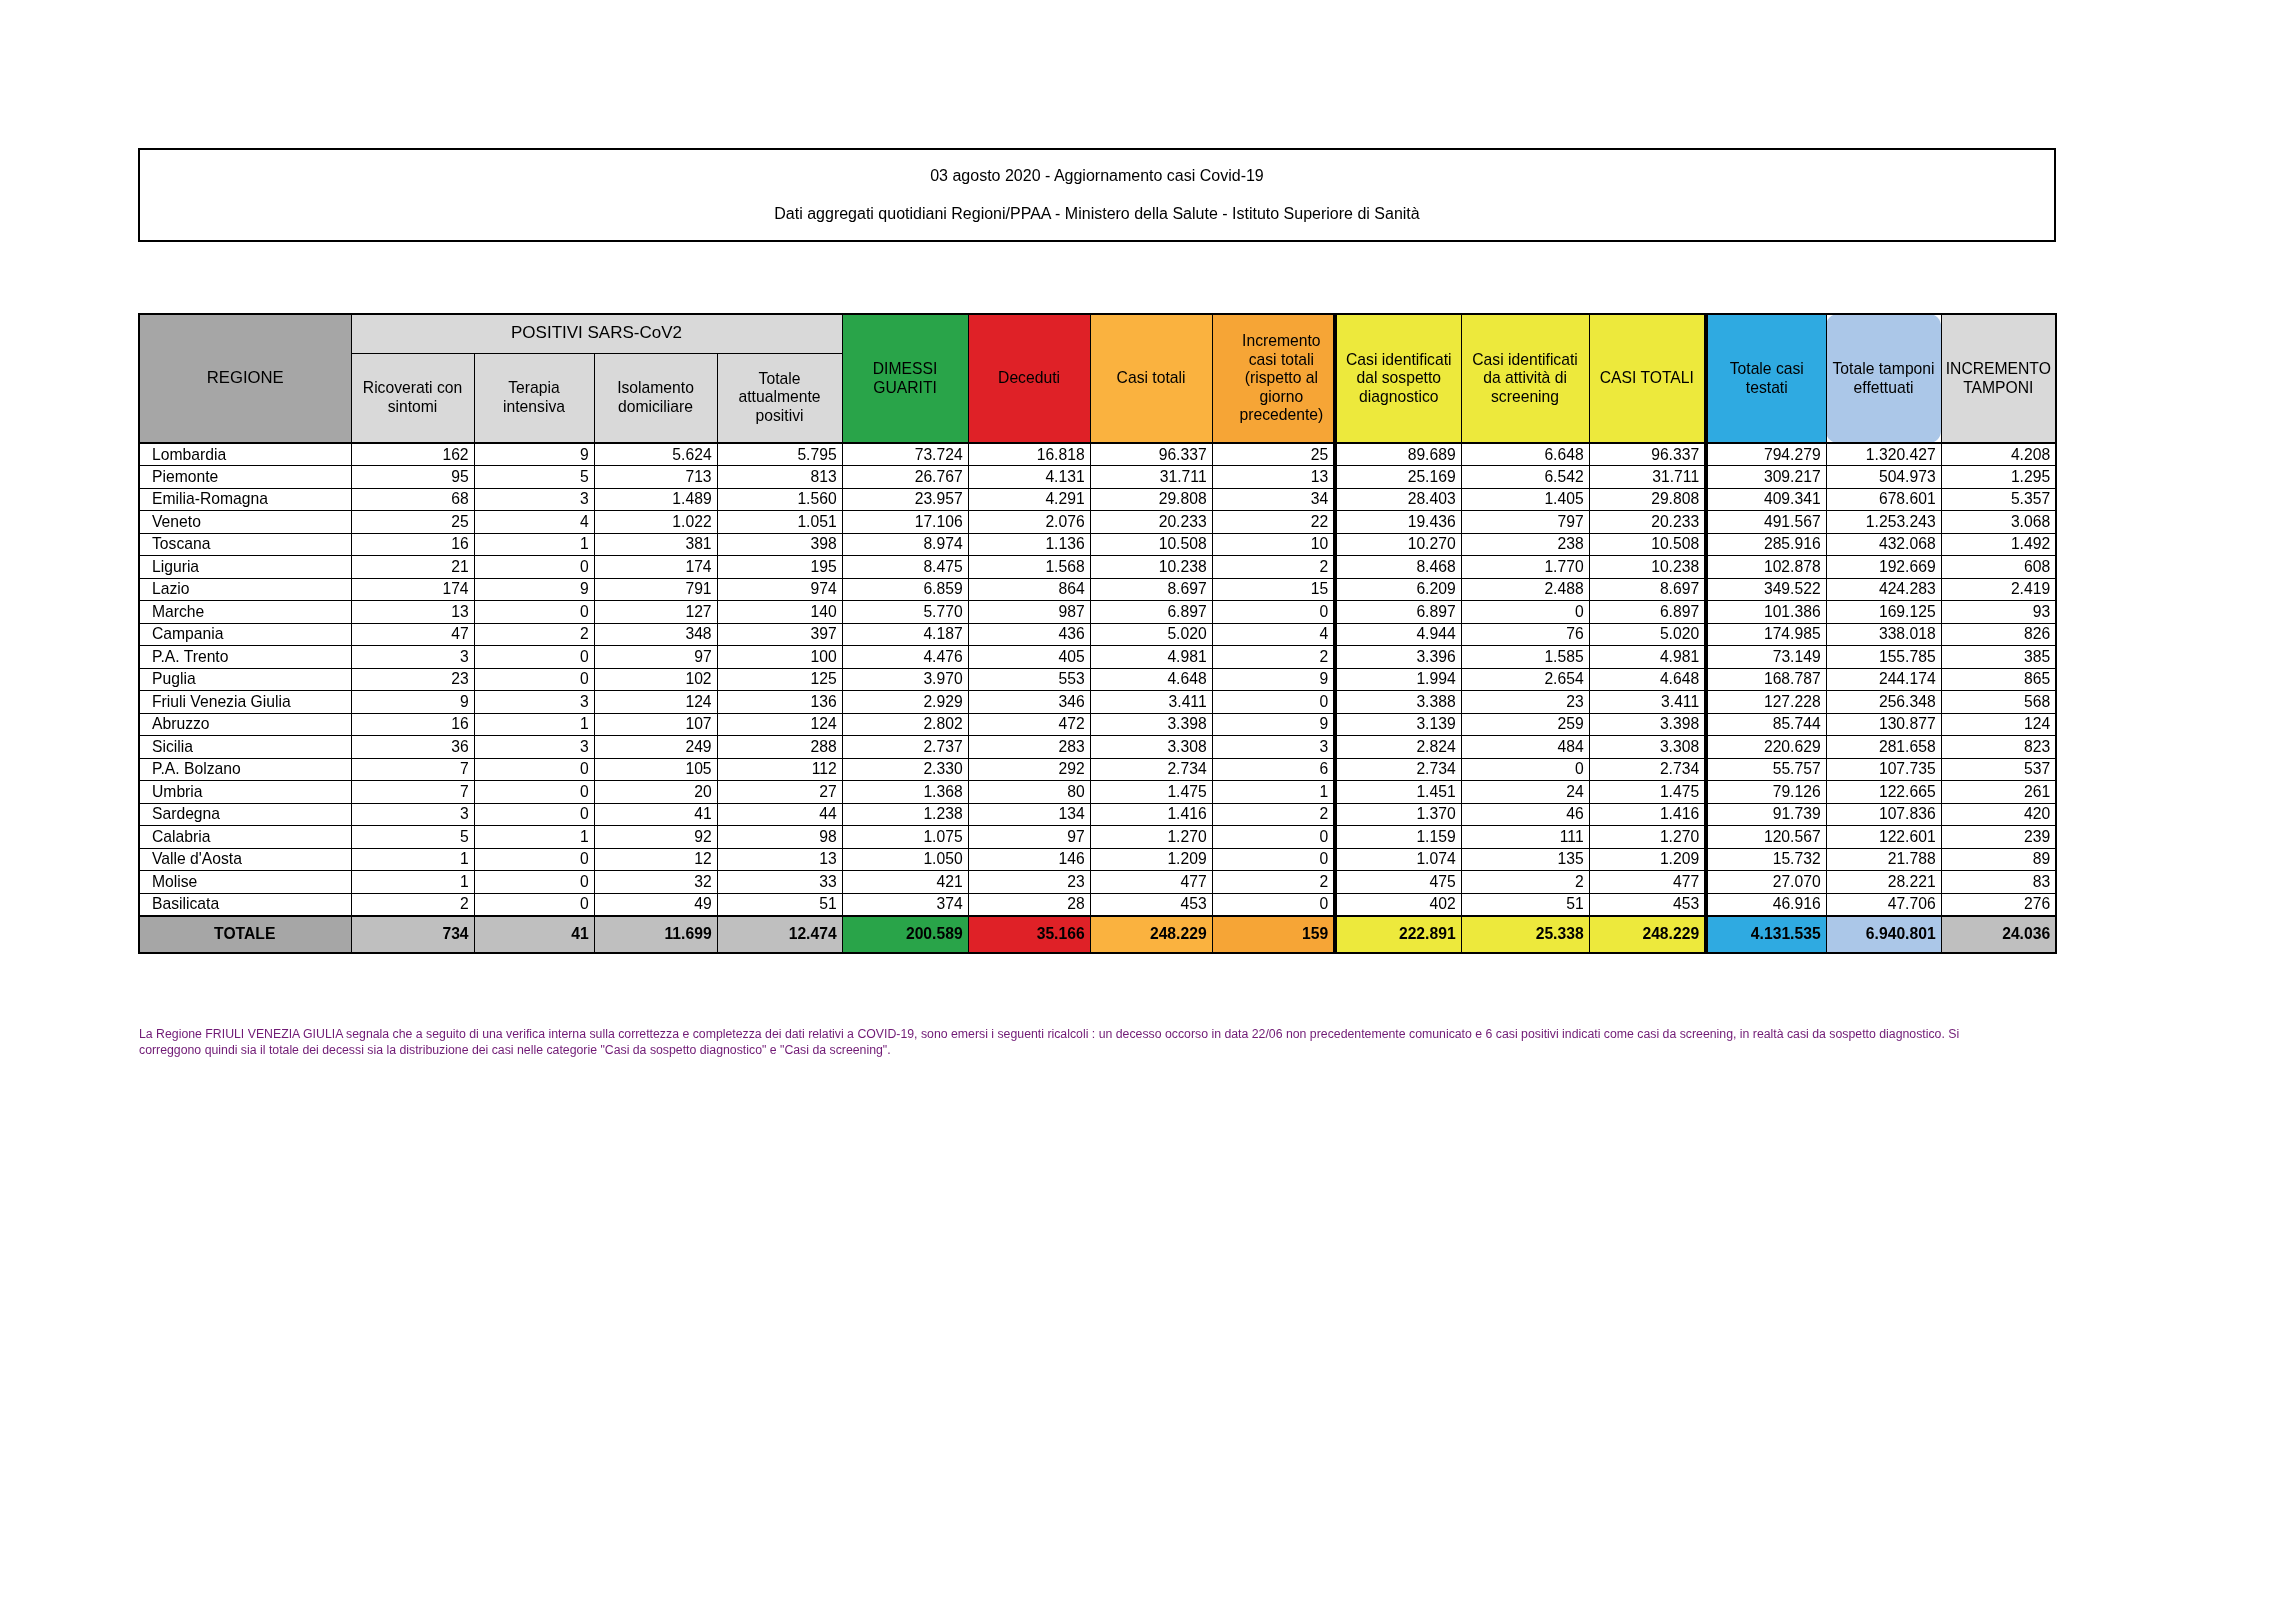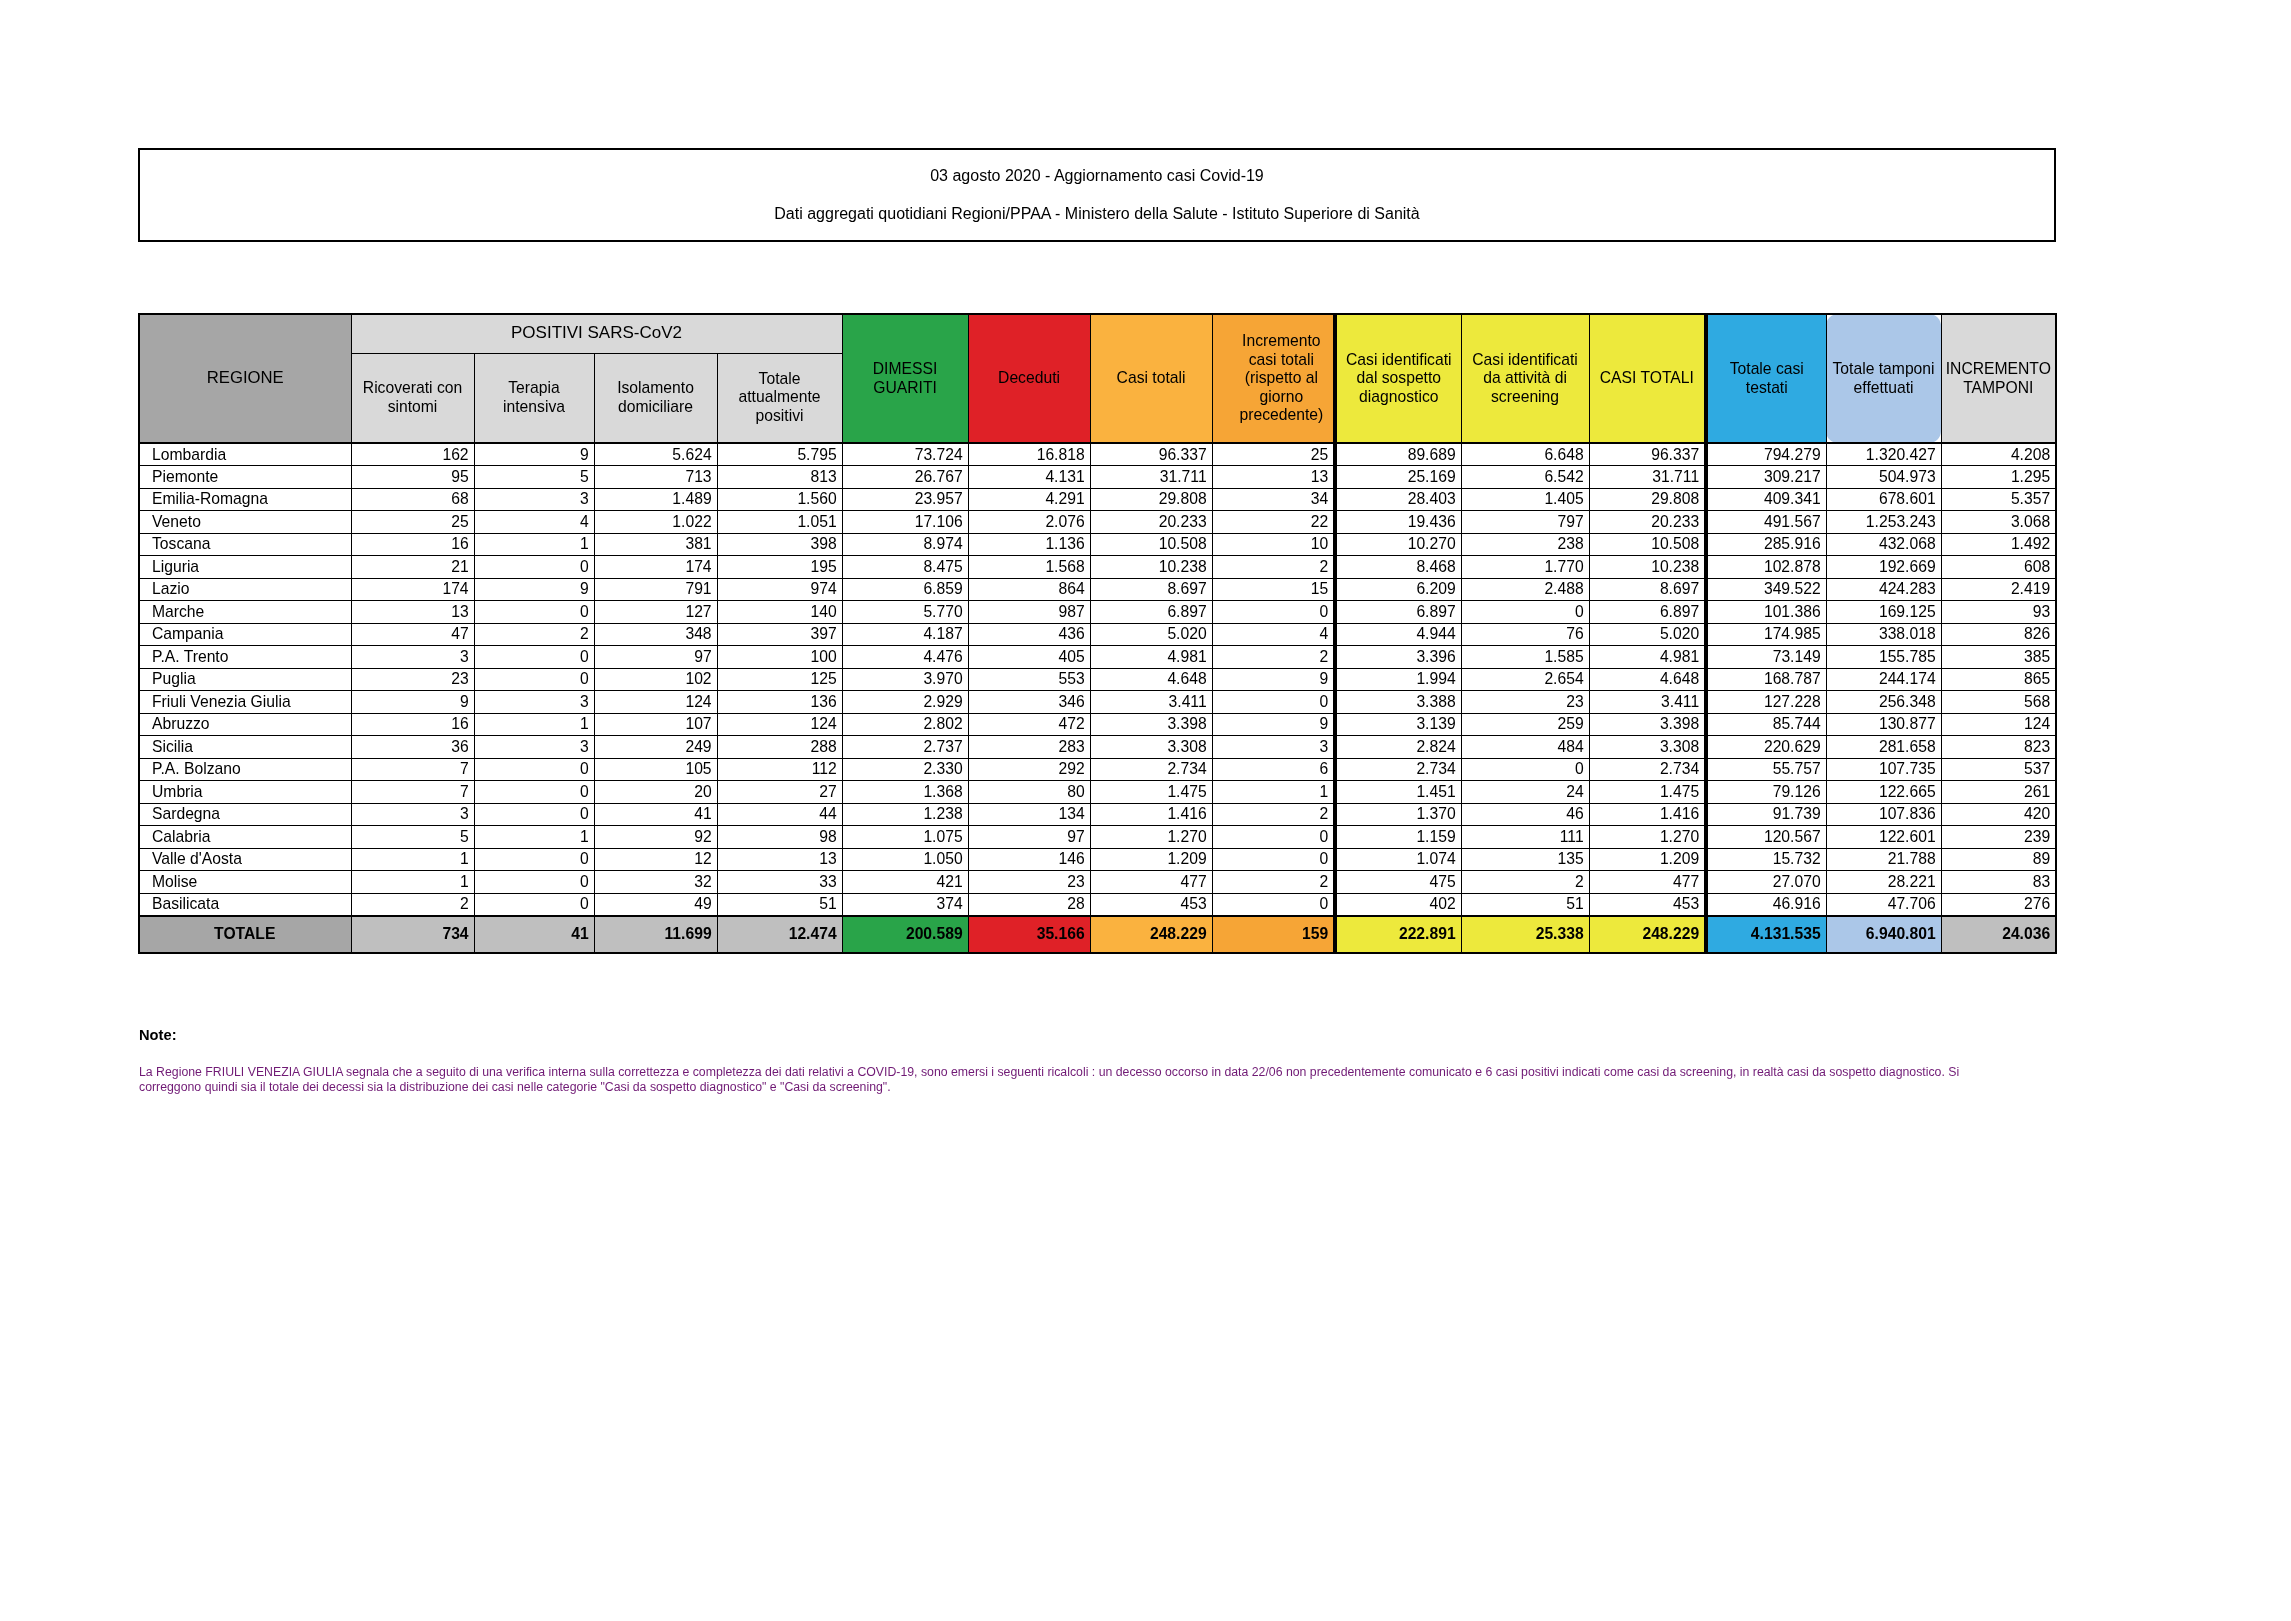--- a/index.html
+++ b/index.html
@@ -484,16 +484,15 @@
         <td class="num c9">25.338</td>
         <td class="num c10">248.229</td>
         <td class="num c11 bL">4.131.535</td>
         <td class="num c12">6.940.801</td>
         <td class="num c13">24.036</td>
       </tr>
     </tbody>
 </table>
 
 <div class="notes">
-  <div class="notes-title">Note:</div>
   <div class="notes-text">La Regione FRIULI VENEZIA GIULIA segnala che a seguito di una verifica interna sulla correttezza e completezza dei dati relativi a COVID-19, sono emersi i seguenti ricalcoli : un decesso occorso in data 22/06 non precedentemente comunicato e 6 casi positivi indicati come casi da screening, in realtà casi da sospetto diagnostico. Si correggono quindi sia il totale dei decessi sia la distribuzione dei casi nelle categorie "Casi da sospetto diagnostico" e "Casi da screening".</div>
 </div>
 
 
 </body></html>

